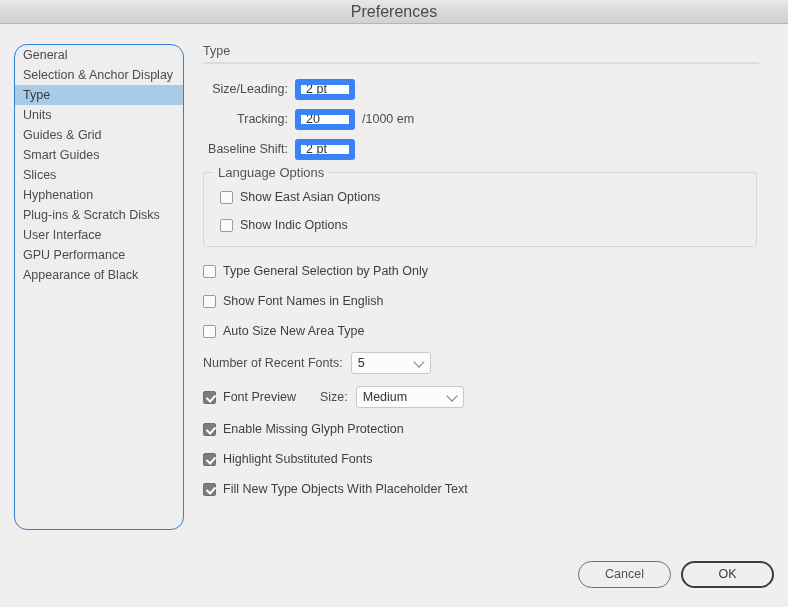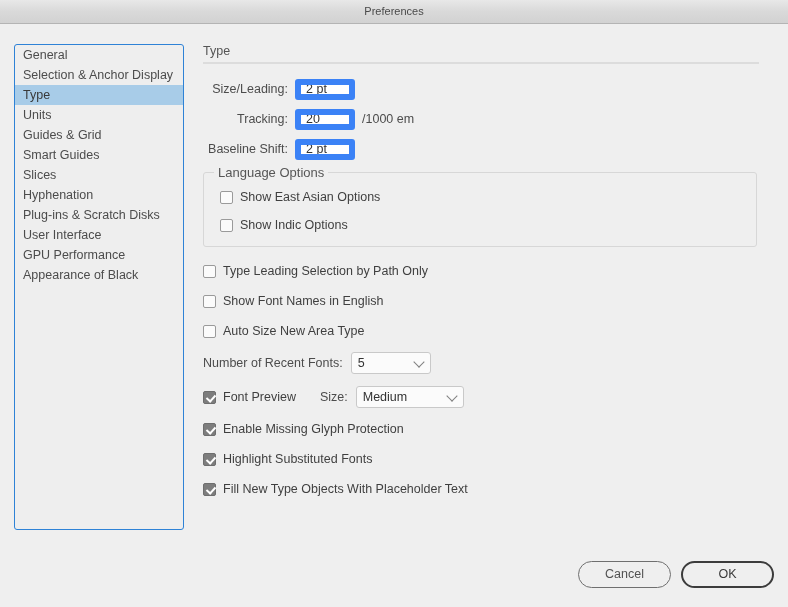--- a/index.html
+++ b/index.html
@@ -29,32 +29,32 @@
     background: linear-gradient(to bottom, #e8e8e8 0%, #d9d9d9 50%, #d2d2d2 100%);
     border-bottom: 1px solid #b4b4b4;
     box-sizing: border-box;
   }
   .titlebar-text {
     position: absolute;
     left: 0; top: 0;
     width: 788px;
     line-height: 23px;
     text-align: center;
-    font-size: 11px;
+    font-size: 16px;
     color: #4a4a4a;
   }
   
   .sidebar {
     position: absolute;
     left: 14px; top: 44px;
     width: 170px;
     height: 486px;
     background: #eeeeee;
     border: 1px solid #2e82d6;
-    border-radius: 3px;
+    border-radius: 13px;
     box-sizing: border-box;
     overflow: hidden;
   }
   .sidebar-item {
     height: 20px;
     line-height: 20px;
     padding-left: 8px;
     font-size: 12.5px;
     color: #4c4c4c;
     white-space: nowrap;
@@ -306,21 +306,21 @@
           <div class="check-row">
             <span class="checkbox"></span>
             <span class="check-label">Show Indic Options</span>
           </div>
         </div>
     </div>
 
     <div id="mid-checks">
         <div class="check-row">
           <span class="checkbox"></span>
-          <span class="check-label">Type Leading Selection by Path Only</span>
+          <span class="check-label">Type General Selection by Path Only</span>
         </div>
         <div class="check-row">
           <span class="checkbox"></span>
           <span class="check-label">Show Font Names in English</span>
         </div>
         <div class="check-row">
           <span class="checkbox"></span>
           <span class="check-label">Auto Size New Area Type</span>
         </div>
       </div>

